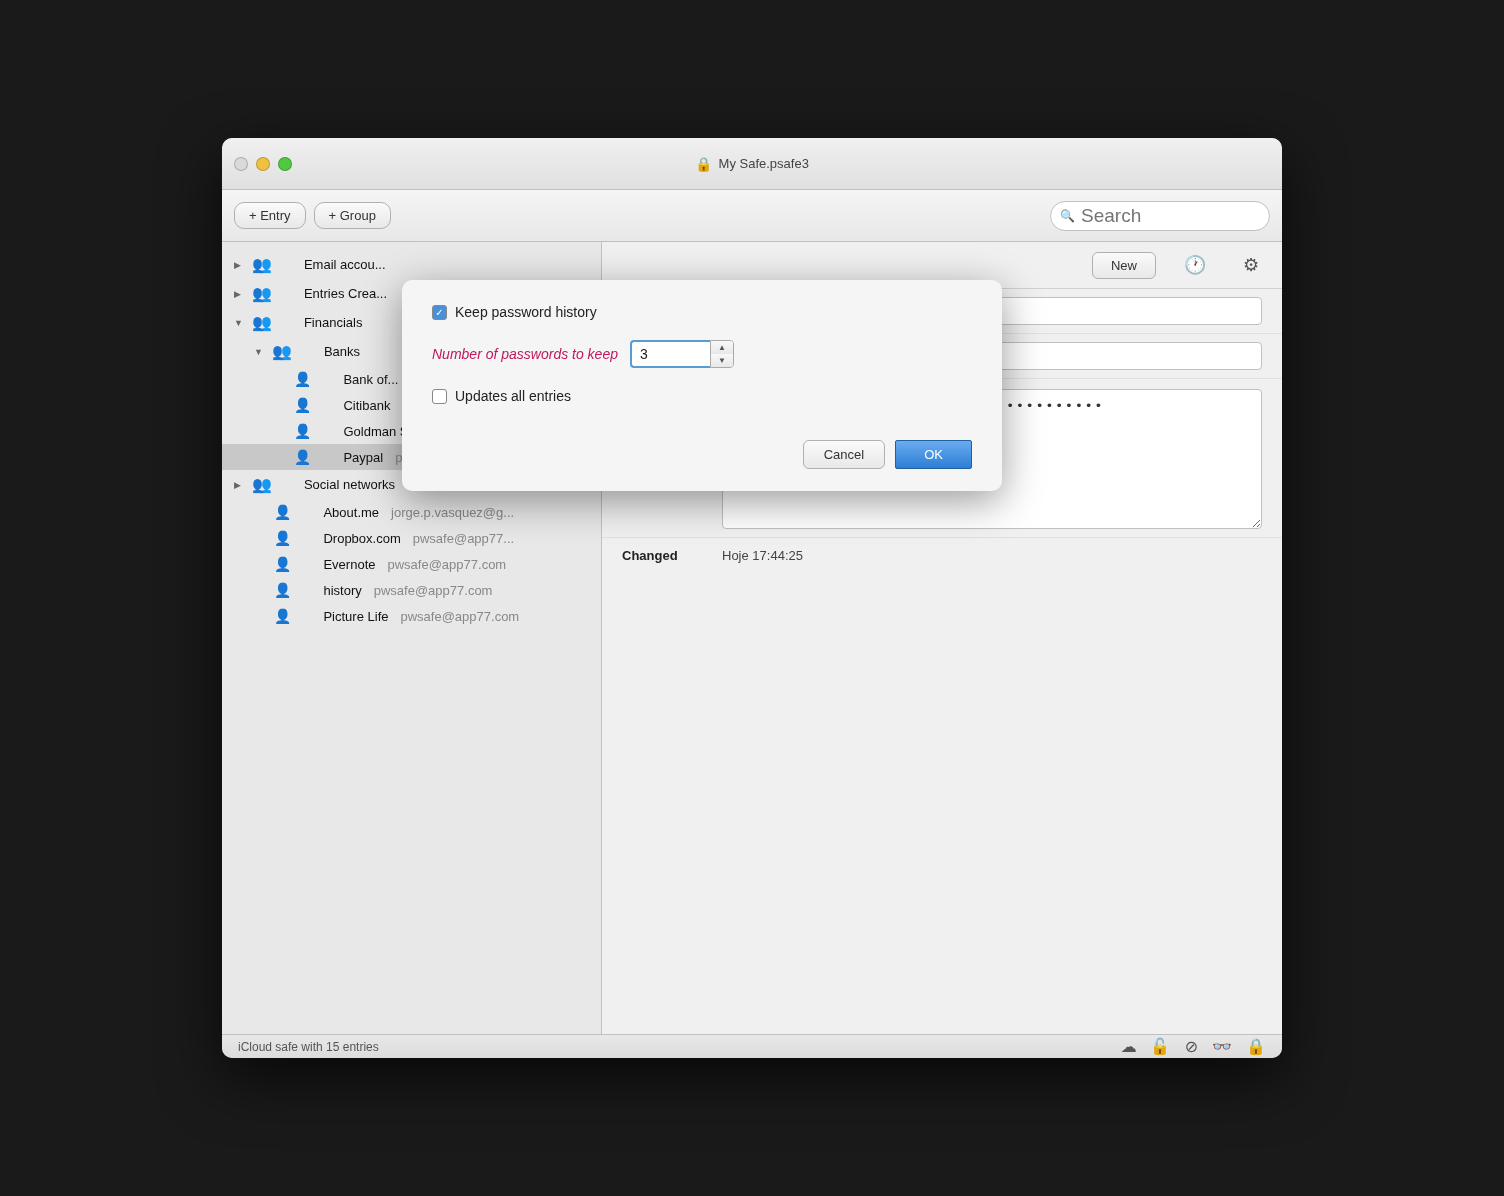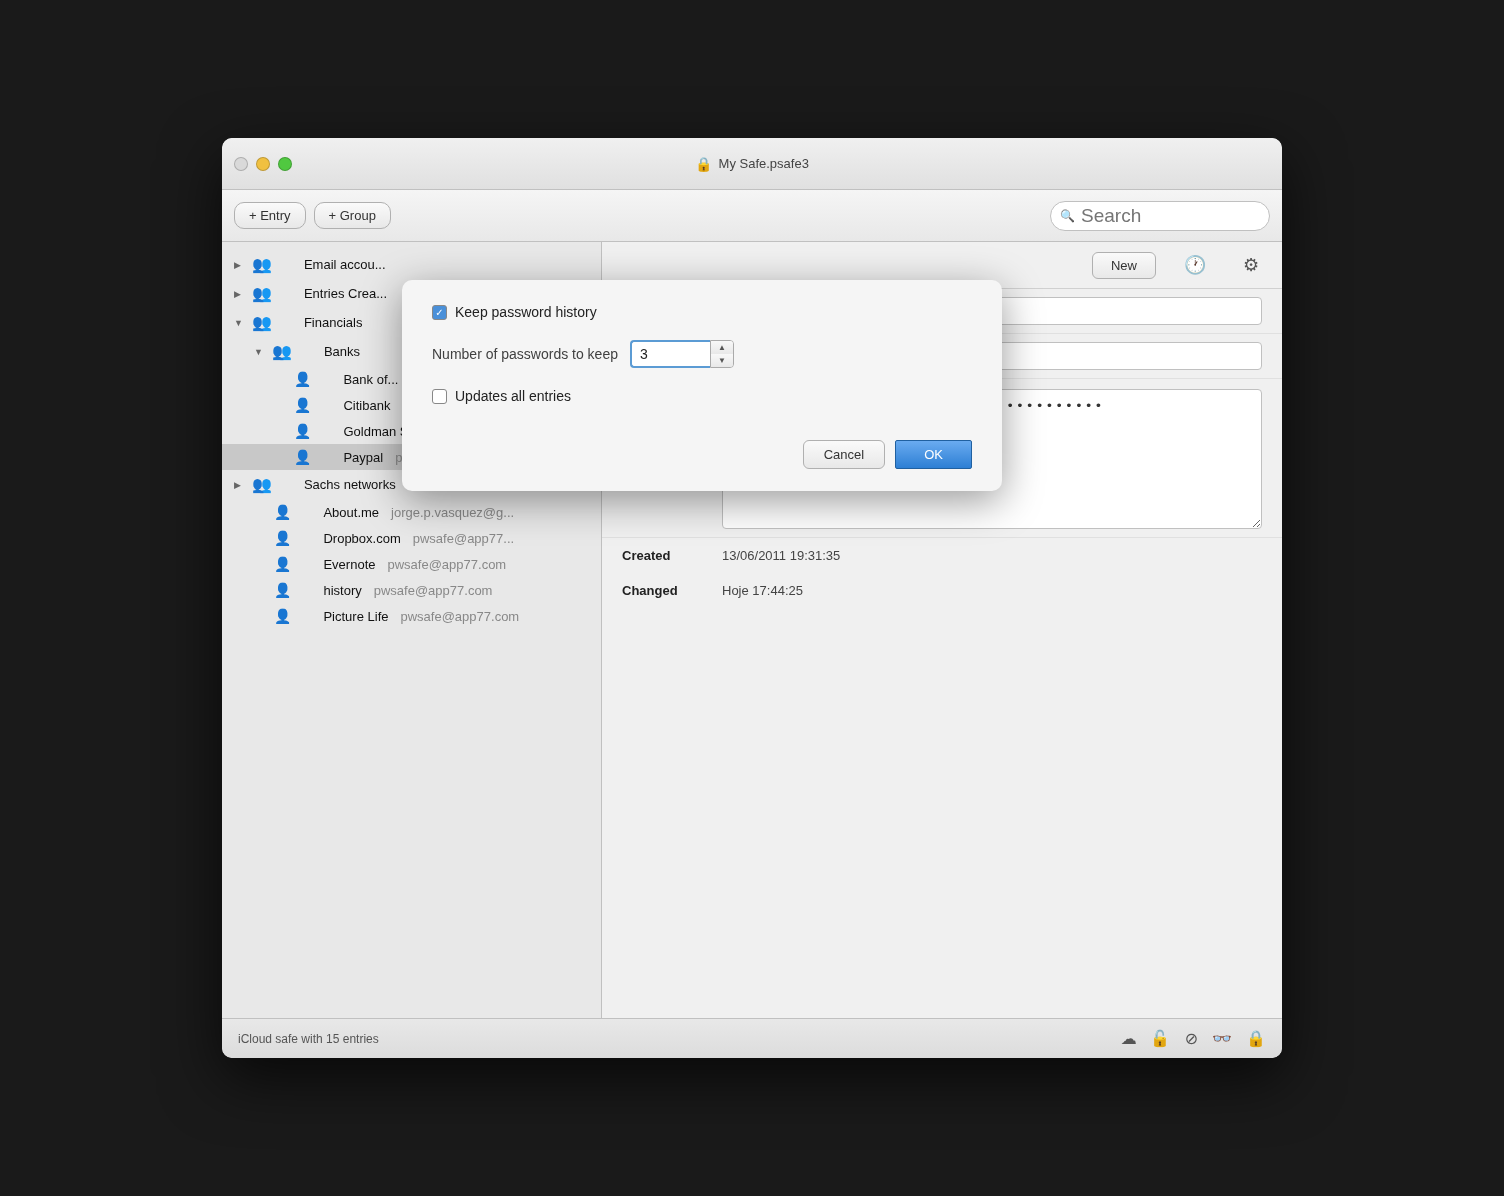--- a/index.html
+++ b/index.html
@@ -247,21 +247,22 @@
 
     .password-count-row {
       display: flex;
       align-items: center;
       gap: 12px;
       margin-bottom: 20px;
     }
 
     .password-count-label {
       font-size: 14px;
-      color: #404040;
+      color: #be185d;
+      font-style: italic;
     }
 
     .number-input-wrap {
       display: flex;
       align-items: center;
     }
 
     .number-input {
       width: 80px;
       height: 28px;
@@ -431,21 +432,21 @@
       color: #555;
       display: flex;
       align-items: center;
       justify-content: center;
       border-radius: 4px;
     }
 
     
     .statusbar {
       background: linear-gradient(to bottom, #e8e8e8, #dcdcdc);
-      height: 40px;
+      height: 24px;
       border-top: 1px solid #c0c0c0;
       display: flex;
       align-items: center;
       padding: 0 16px;
       font-size: 12px;
       color: #555;
       border-radius: 0 0 10px 10px;
     }
 
     .statusbar-icons {
@@ -530,21 +531,21 @@
 
       <div class="sidebar-item sub-entry selected">
         <span class="entry-icon">👤</span>
         <span class="item-name">Paypal</span>
         <span class="item-email">pwsafe@app77.com</span>
       </div>
 
       <div class="sidebar-item">
         <span class="arrow">▶</span>
         <span class="group-icon">👥</span>
-        <span class="item-name">Sachs networks</span>
+        <span class="item-name">Social networks</span>
       </div>
 
       <div class="sidebar-item entry">
         <span class="entry-icon">👤</span>
         <span class="item-name">About.me</span>
         <span class="item-email">jorge.p.vasquez@g...</span>
       </div>
 
       <div class="sidebar-item entry">
         <span class="entry-icon">👤</span>
@@ -588,24 +589,20 @@
       <div class="detail-field-row">
         <span class="detail-label">Email</span>
         <input class="detail-value-input" type="text" value="" style="">
       </div>
 
       <div class="detail-field-row" style="align-items: flex-start; padding-top: 10px;">
         <span class="detail-label" style="padding-top:4px;">Notes</span>
         <textarea class="detail-notes" style="">••••••••••••••••••••••••••••••••••••••</textarea>
       </div>
 
-      <div class="detail-info-row">
-        <span class="detail-info-label">Created</span>
-        <span class="detail-info-value">13/06/2011 19:31:35</span>
-      </div>
 
       <div class="detail-info-row">
         <span class="detail-info-label">Changed</span>
         <span class="detail-info-value">Hoje 17:44:25</span>
       </div>
     </div>
   </div>
 
   <div class="dialog-overlay">
     <div class="dialog">

